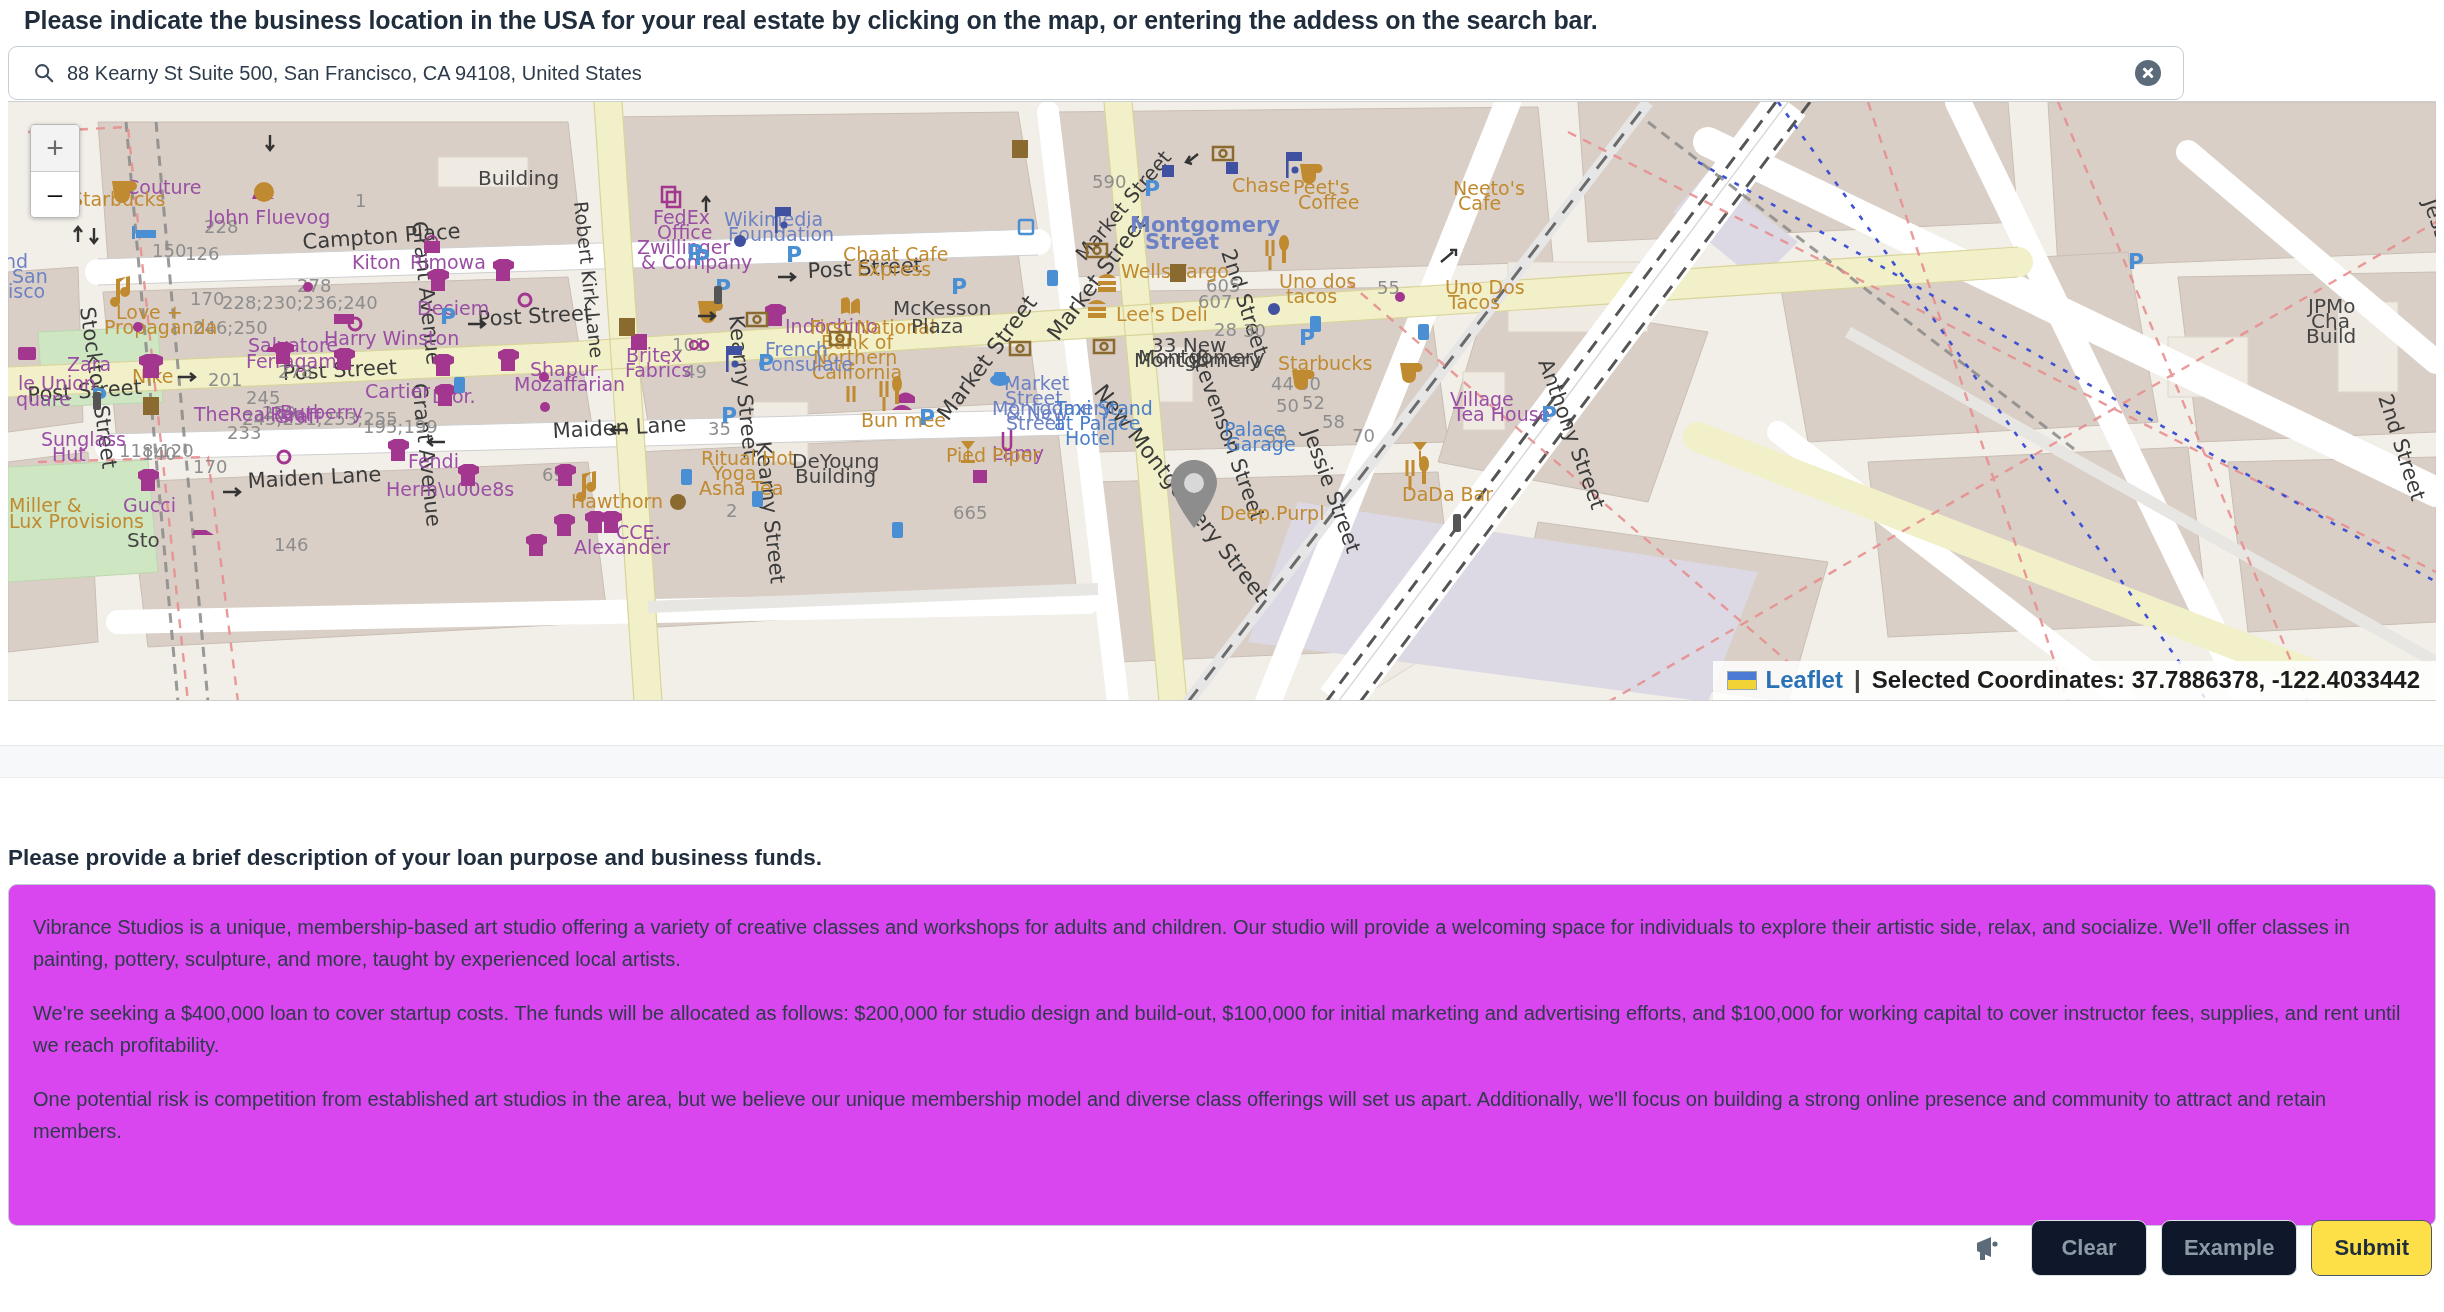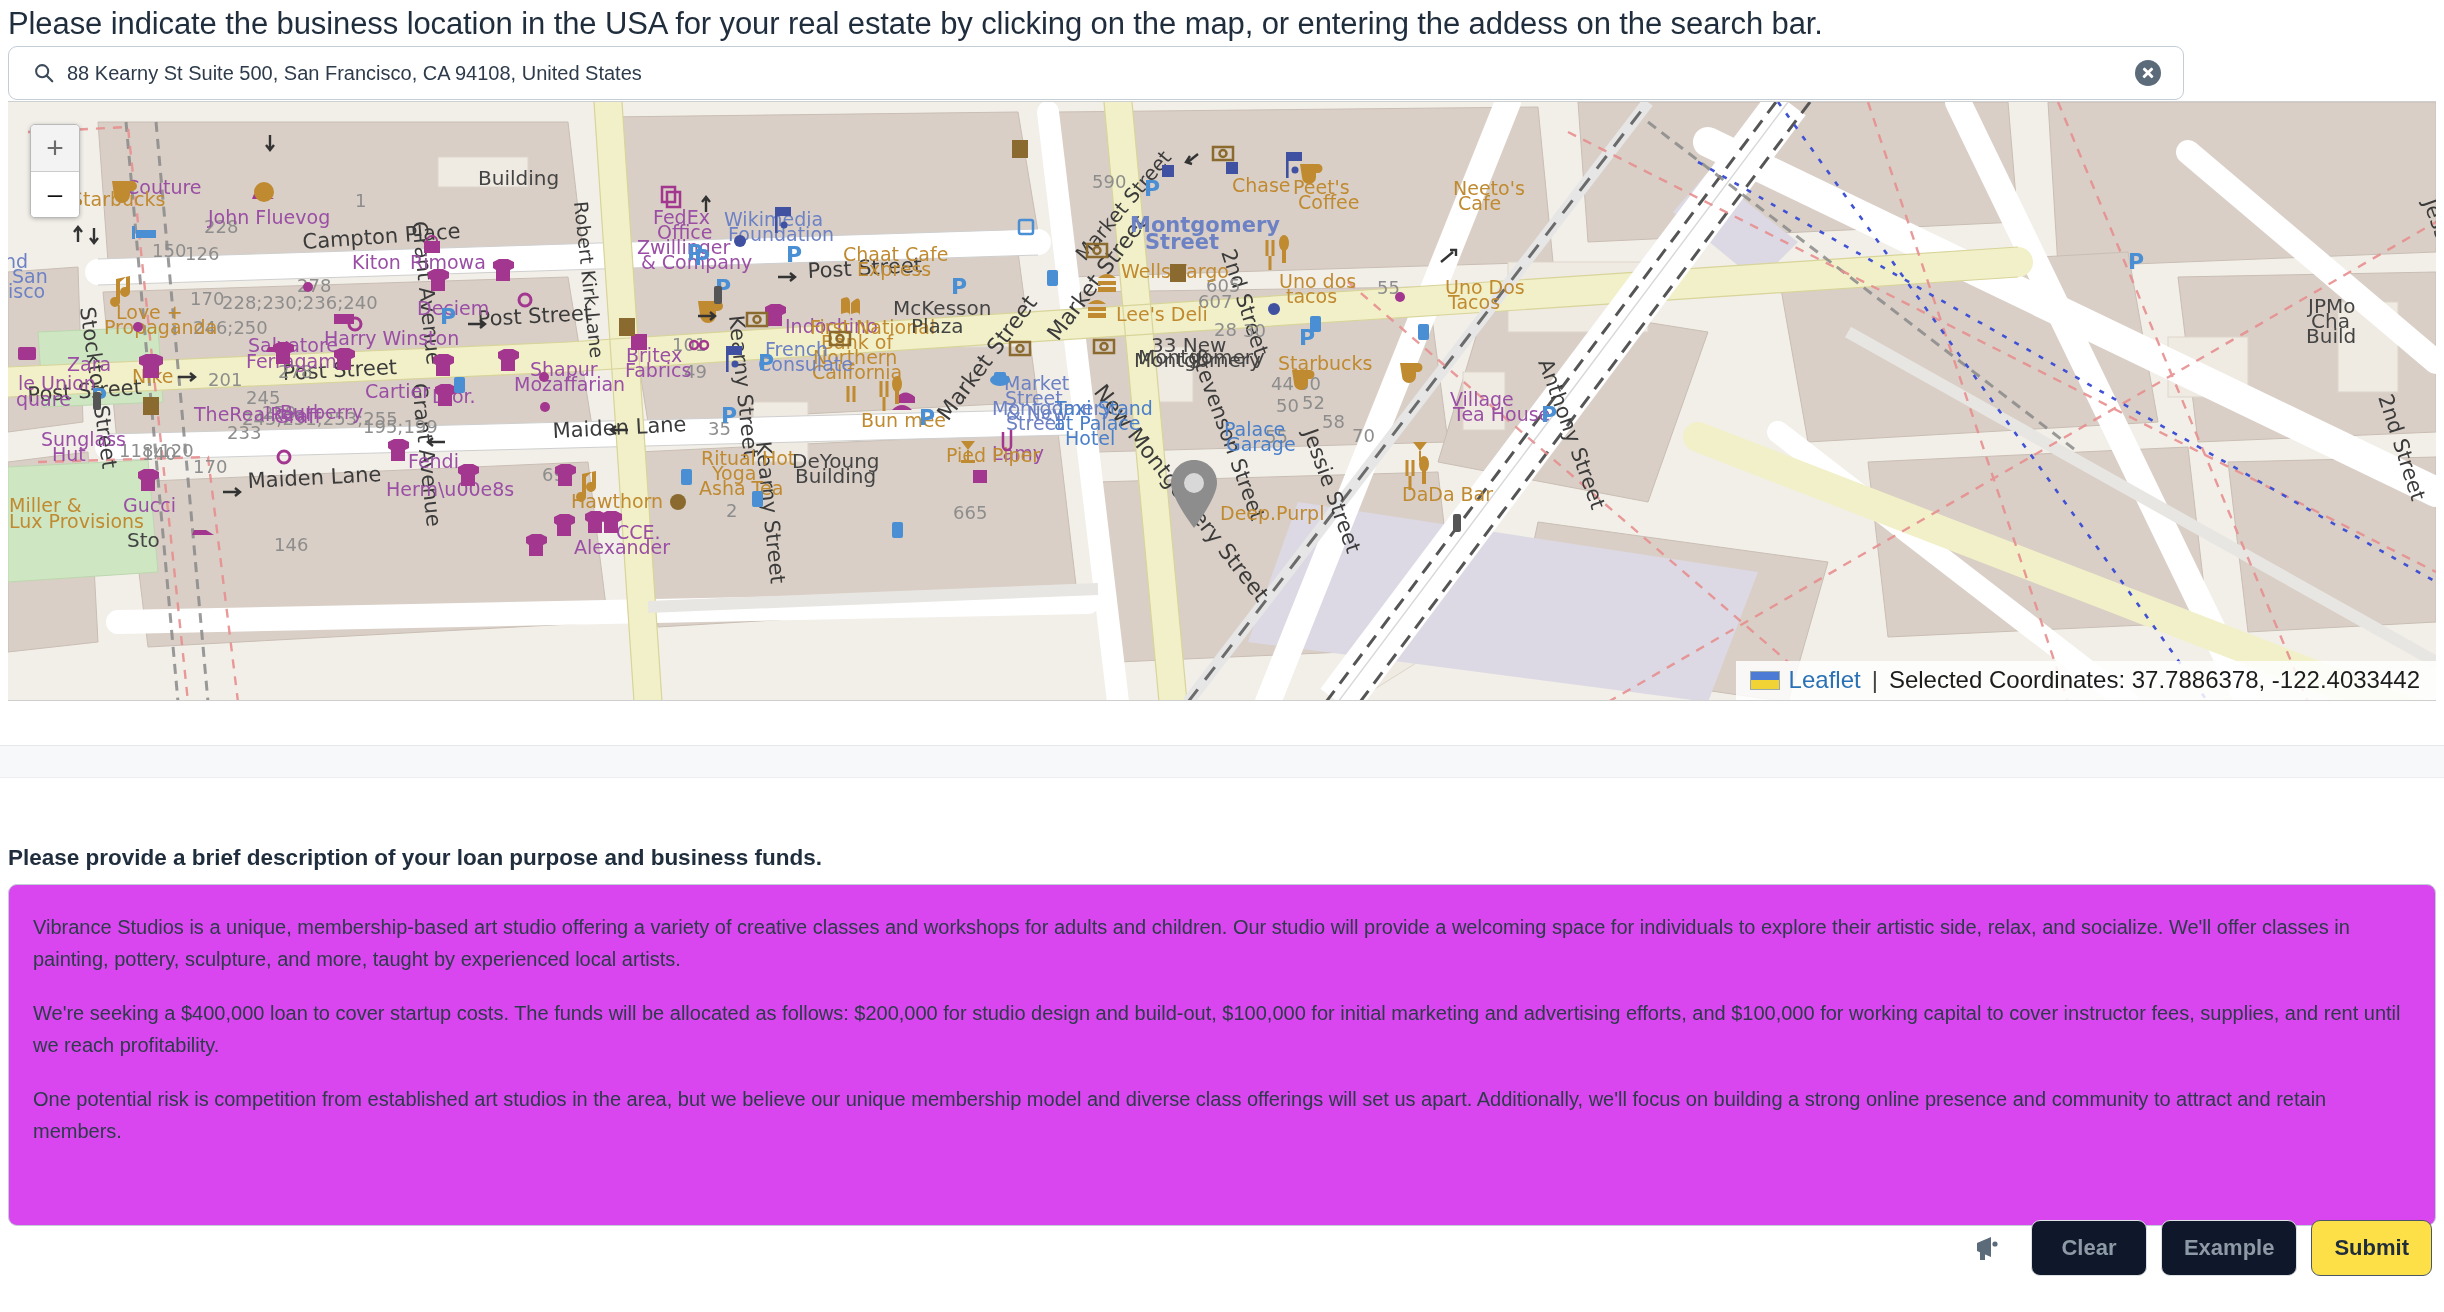--- a/index.html
+++ b/index.html
@@ -7,22 +7,22 @@
     width: 2444px; height: 1312px;
     background: #ffffff;
     font-family: "Liberation Sans", sans-serif;
     color: #26303e;
     overflow: hidden;
   }
   .page { position: relative; width: 2444px; height: 1312px; background:#fff; }
 
   
   .prompt-label {
-    position: absolute; left: 8px; top: 6px;
-    font-size: 31px; font-weight: 400; letter-spacing: -0.1px;
+    position: absolute; left: 24px; top: 6px;
+    font-size: 25px; font-weight: 700; letter-spacing: -0.1px;
     color: #1f2d3d; white-space: nowrap;
   }
 
   .search-wrap {
     position: absolute; left: 8px; top: 46px;
     width: 2176px; height: 54px;
     background: #fff;
     border: 1.5px solid #c3cdd6;
     border-radius: 9px;
   }
@@ -73,21 +73,21 @@
 
   
   .pin { position:absolute; z-index:35; }
 
   
   .attrib {
     position: absolute; right: 0; bottom: 0; z-index: 45;
     background: rgba(255,255,255,0.85);
     padding: 5px 16px 6px 14px;
     display:flex; align-items:center; gap:9px;
-    font-size: 24px; color:#1c1c1c;
+    font-size: 24px; color:#1c1c1c;font-weight:bold;
   }
   .ua-flag { width:30px; height:19px; border:1px solid #9aa; display:inline-block; position:relative; }
   .ua-flag i { display:block; height:50%; }
   .ua-flag i.b { background:#4b7bd4; }
   .ua-flag i.y { background:#f2d335; }
   .attrib a { color:#2a72b5; text-decoration:none; }
   .attrib .bar { color:#444; margin:0 2px; }
 
   
   .sep-band {

